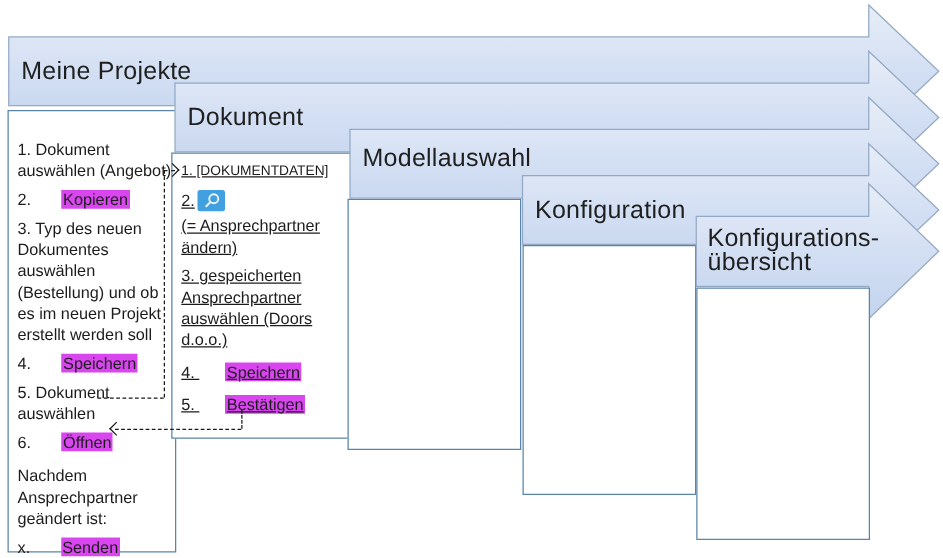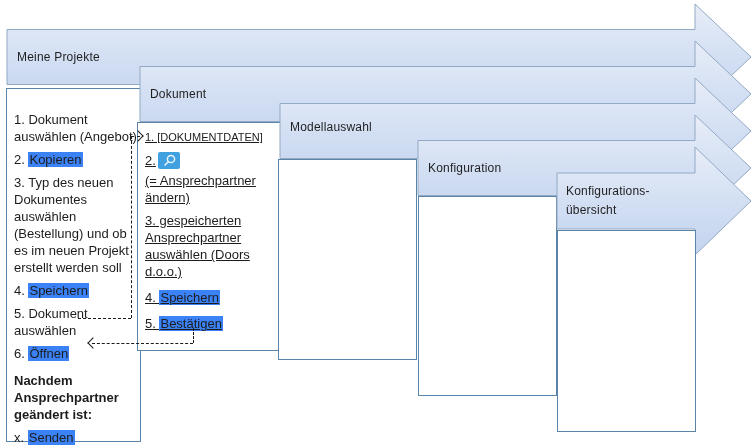--- a/index.html
+++ b/index.html
@@ -2,31 +2,31 @@
 <html><head>
 <meta charset="utf-8">
 <style>
   html,body{margin:0;padding:0;background:#fff;}
   #canvas{
     position:relative;width:754px;height:446px;background:#fff;overflow:hidden;
     font-family:"Liberation Sans",sans-serif;color:#1c1c1c;
   }
   .arrow-svg{position:absolute;overflow:visible;}
   .stage-label{
-    position:absolute;font-size:12px;color:#1f1f1f;letter-spacing:.2px;
+    position:absolute;font-size:20px;color:#1f1f1f;letter-spacing:.2px;
     display:flex;align-items:center;line-height:19px;
   }
   .steps-box{
     position:absolute;background:#fff;border:1px solid #5b84a9;
     box-sizing:border-box;padding:22px 3px 0 7px;
   }
   .step{margin:0 0 6px 0;font-size:13px;line-height:17px;}
   .step.small{font-size:11px;line-height:15px;margin-bottom:7px;}
-  .step.bold{font-weight:bold;}
-  .hl{background:#3b82f6;padding:0 1px;}
+  .step.bold{font-weight:normal;}
+  .hl{background:#d946ef;padding:0 1px;margin-left:21px;}
   .iconrow{display:flex;align-items:center;gap:2px;margin-bottom:3px;}
   .search-btn{
     display:inline-flex;align-items:center;justify-content:center;
     width:22px;height:17px;background:#41a0e0;border-radius:2px;
   }
   .dash-h{position:absolute;height:0;border-top:1px dashed #1a1a1a;z-index:20;}
   .dash-v{position:absolute;width:0;border-left:1px dashed #1a1a1a;z-index:20;}
   .chev{position:absolute;width:7px;height:7px;z-index:21;
     border-top:1.6px solid #1a1a1a;border-right:1.6px solid #1a1a1a;}
   .chev.right{transform:rotate(45deg);}

